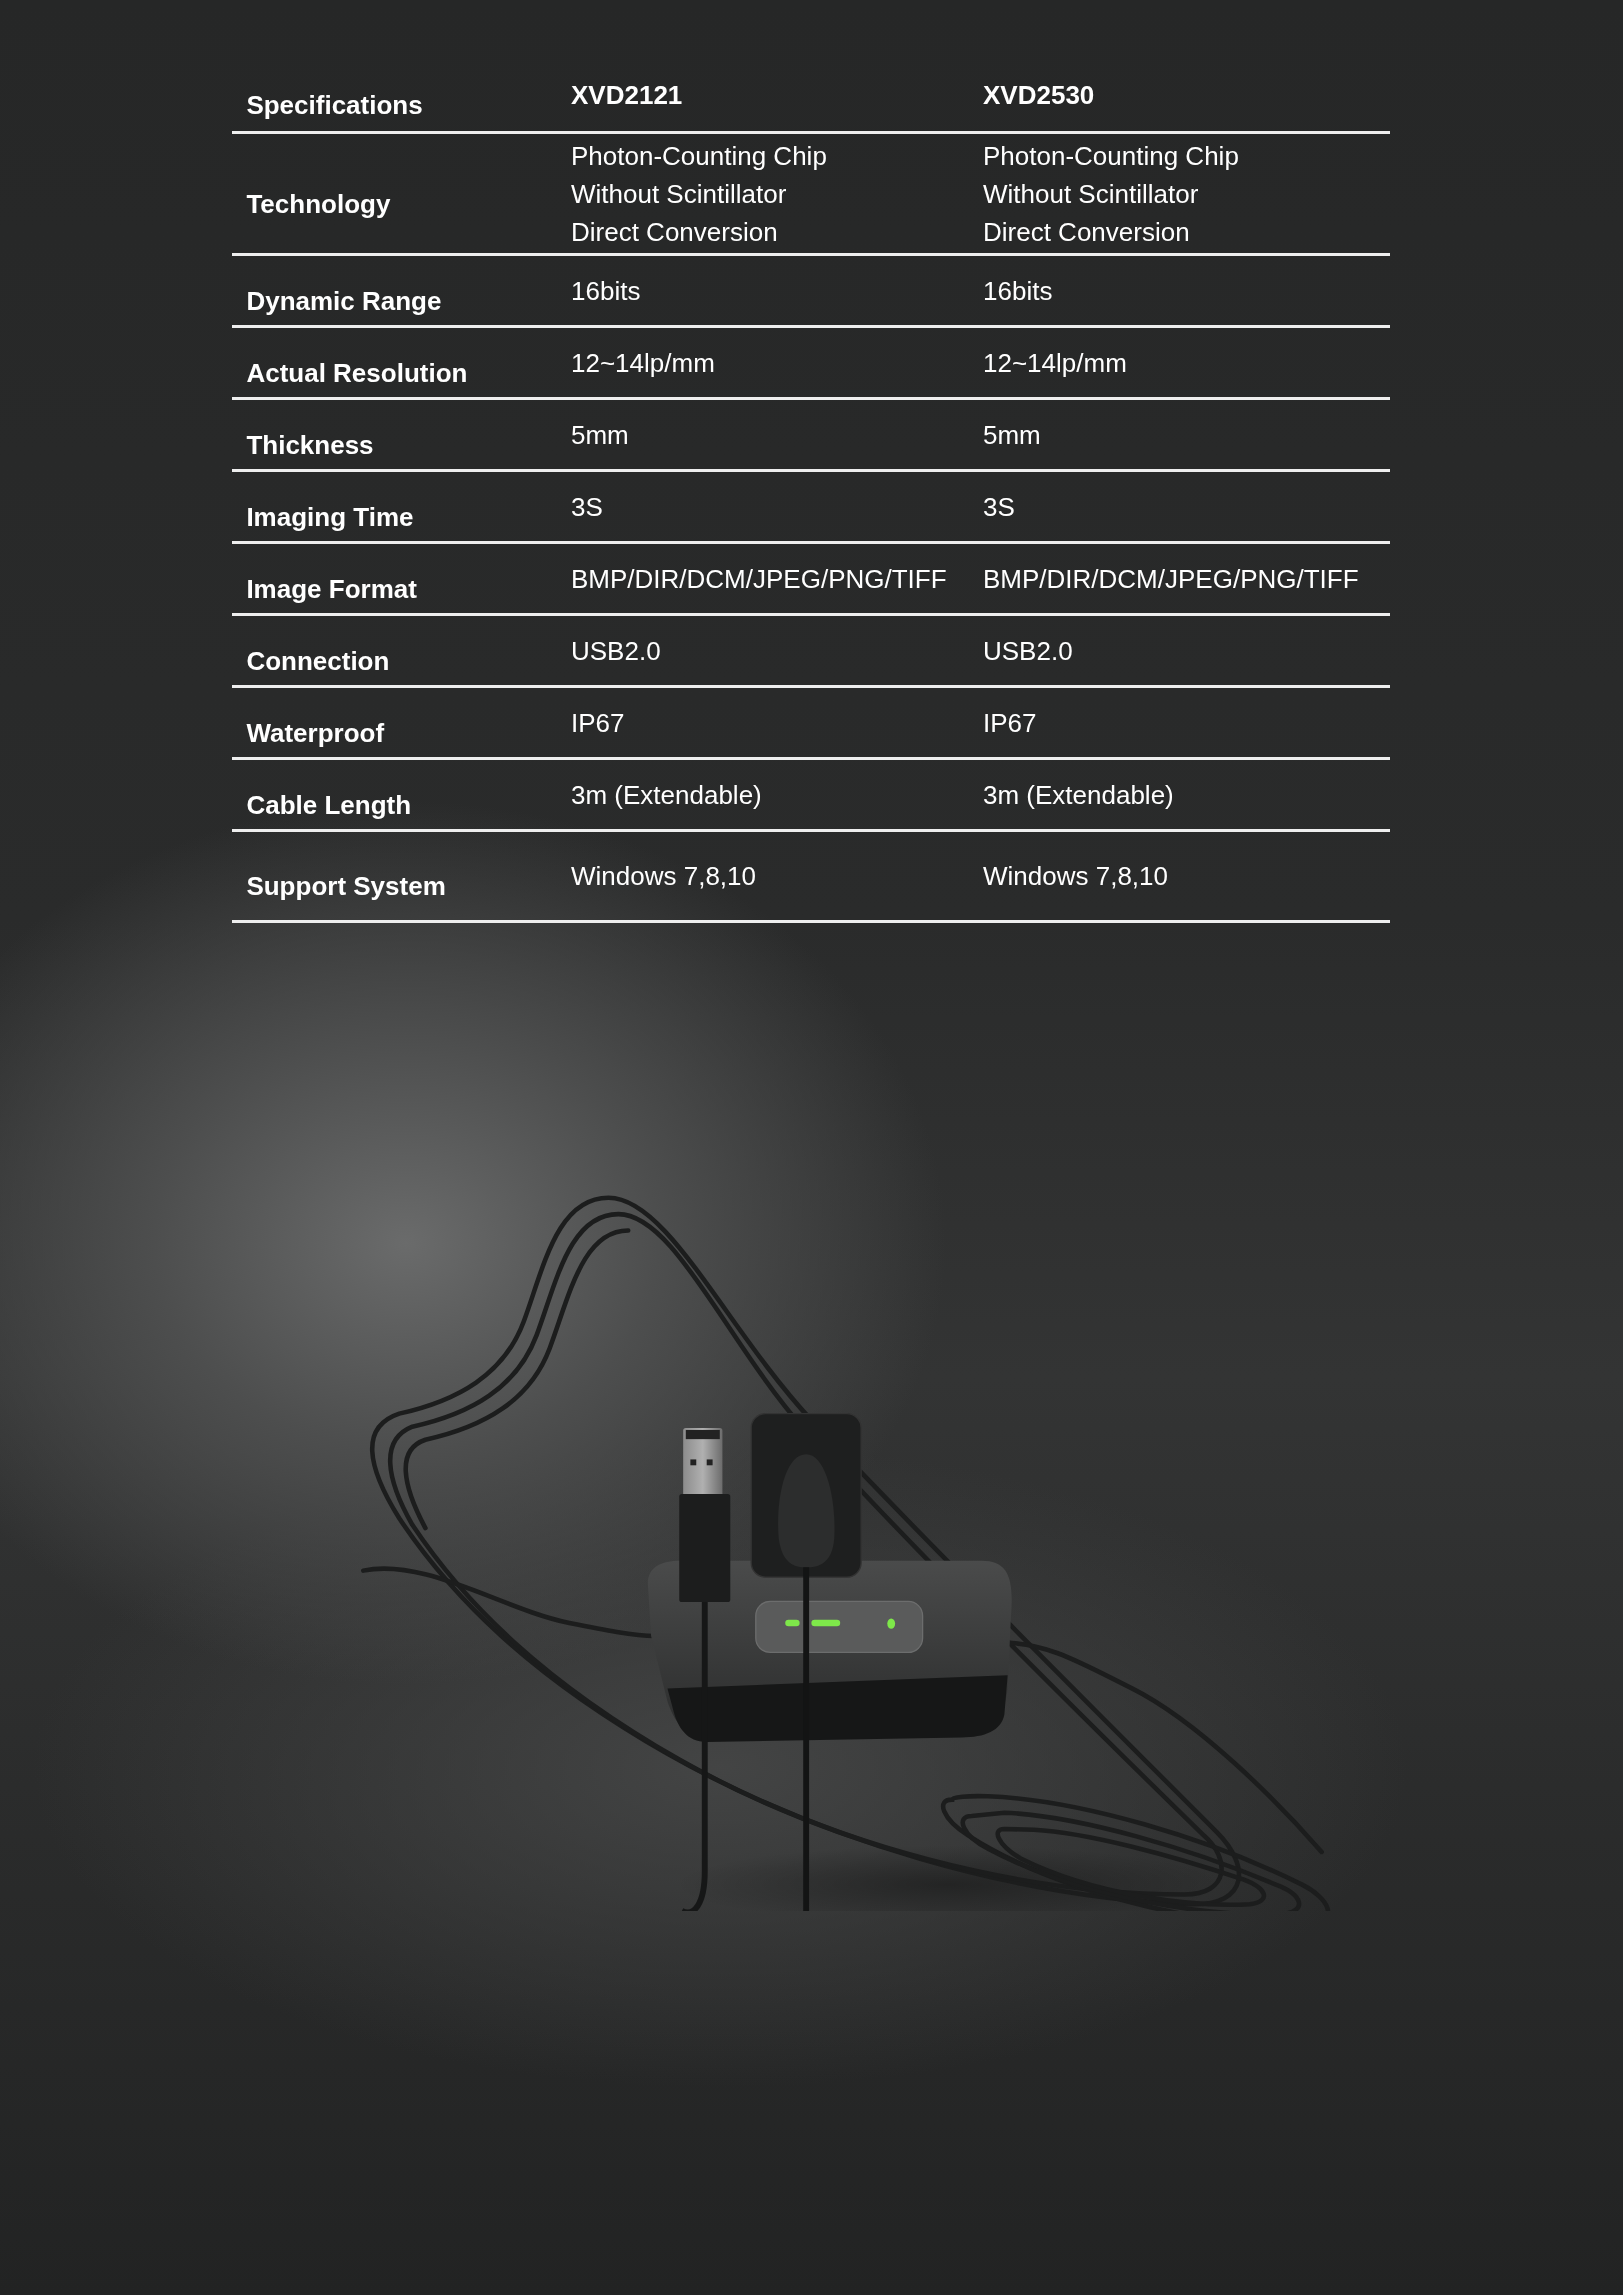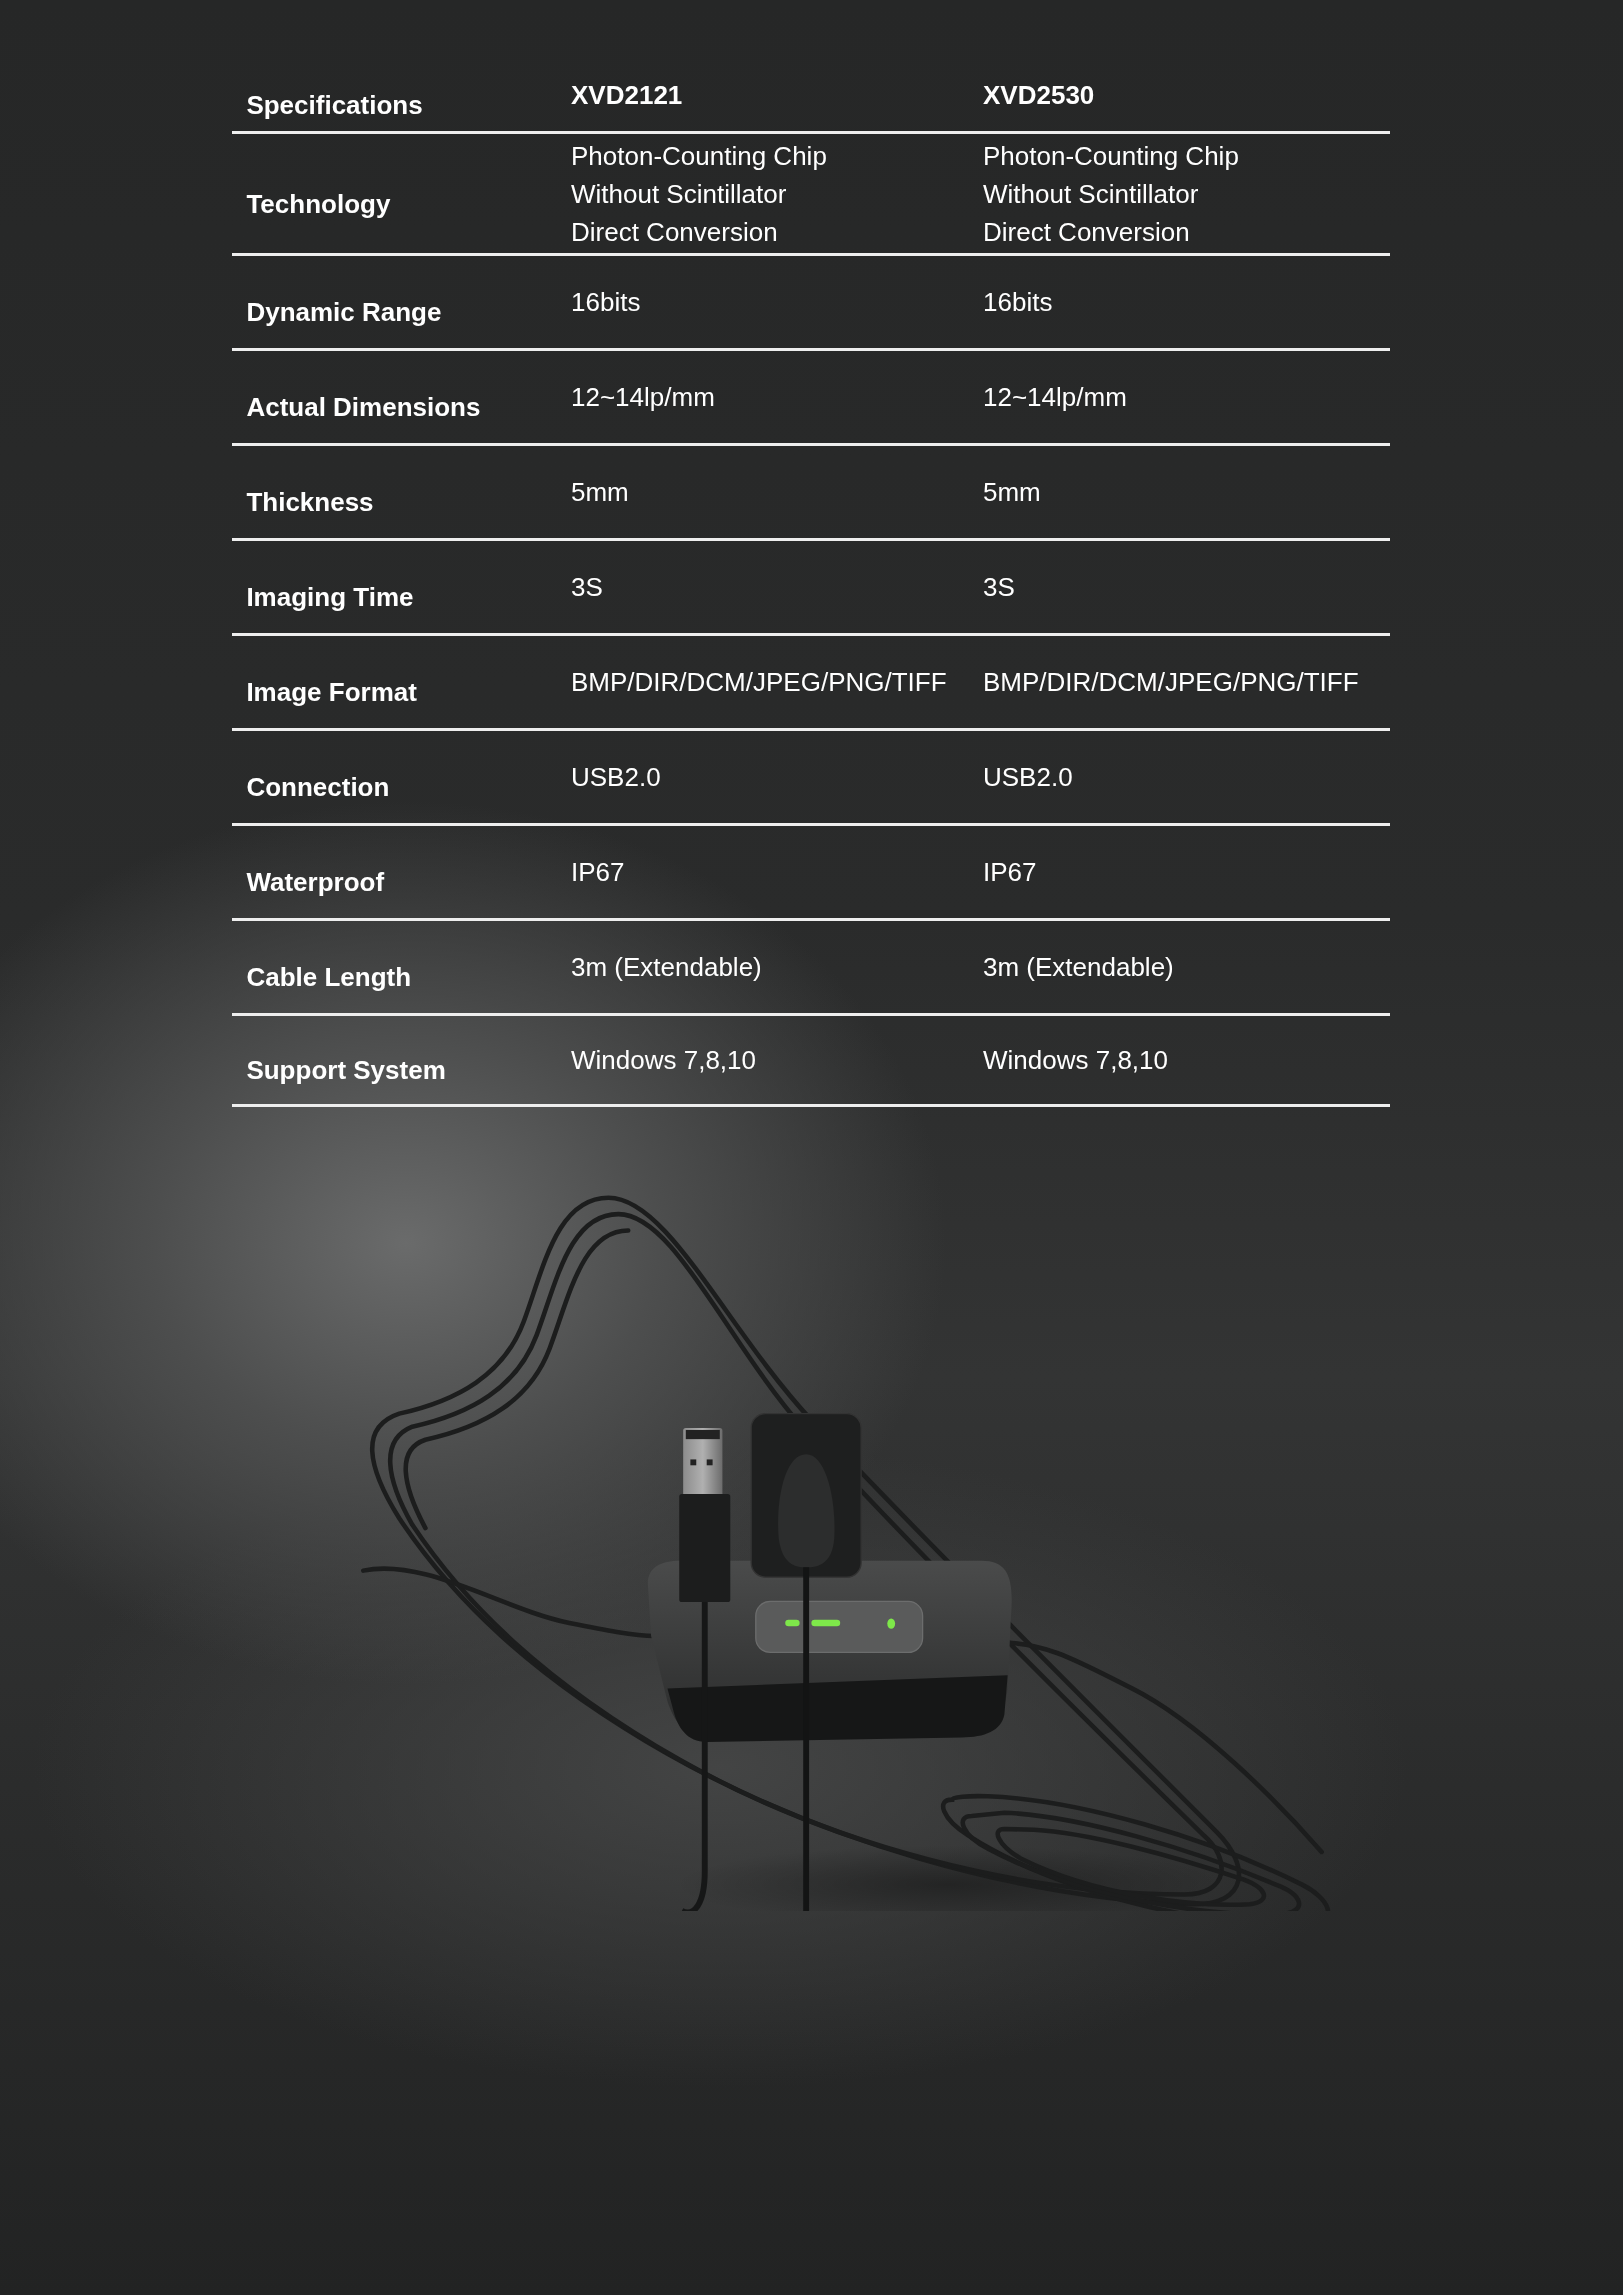--- a/index.html
+++ b/index.html
@@ -15,21 +15,21 @@
   .spec-table {
     position: absolute; left: 232px; top: 59px; width: 1158px;
   }
   .row {
     position: relative; display: flex; align-items: center;
     border-bottom: 3.3px solid #eeeeee;
     box-sizing: border-box;
   }
   .row.header { height: 75px; border-bottom-width: 3.3px; }
   .row.tall { height: 122px; }
-  .row.normal { height: 95px; }
+  .row.normal { height: 72px; }
   .row.last { height: 91px; }
   .cell { position: absolute; font-size: 26px; line-height: 38px; letter-spacing: 0px; }
   .c1 { left: 14.4px; font-weight: bold; margin-top: 20px; }
   .c2 { left: 339px; }
   .c3 { left: 751px; }
   .header .cell { font-weight: bold; }
   .multi { display: flex; flex-direction: column; }
   .product {
     position: absolute; left: 360px; top: 1191px; width: 1014px; height: 720px;
   }
@@ -57,21 +57,21 @@
       <span>Direct Conversion</span>
     </span>
   </div>
 
   <div class="row normal">
     <span class="cell c1">Dynamic Range</span>
     <span class="cell c2">16bits</span>
     <span class="cell c3">16bits</span>
   </div>
   <div class="row normal">
-    <span class="cell c1">Actual Dimensions</span>
+    <span class="cell c1">Actual Resolution</span>
     <span class="cell c2">12~14lp/mm</span>
     <span class="cell c3">12~14lp/mm</span>
   </div>
   <div class="row normal">
     <span class="cell c1">Thickness</span>
     <span class="cell c2">5mm</span>
     <span class="cell c3">5mm</span>
   </div>
   <div class="row normal">
     <span class="cell c1">Imaging Time</span>

